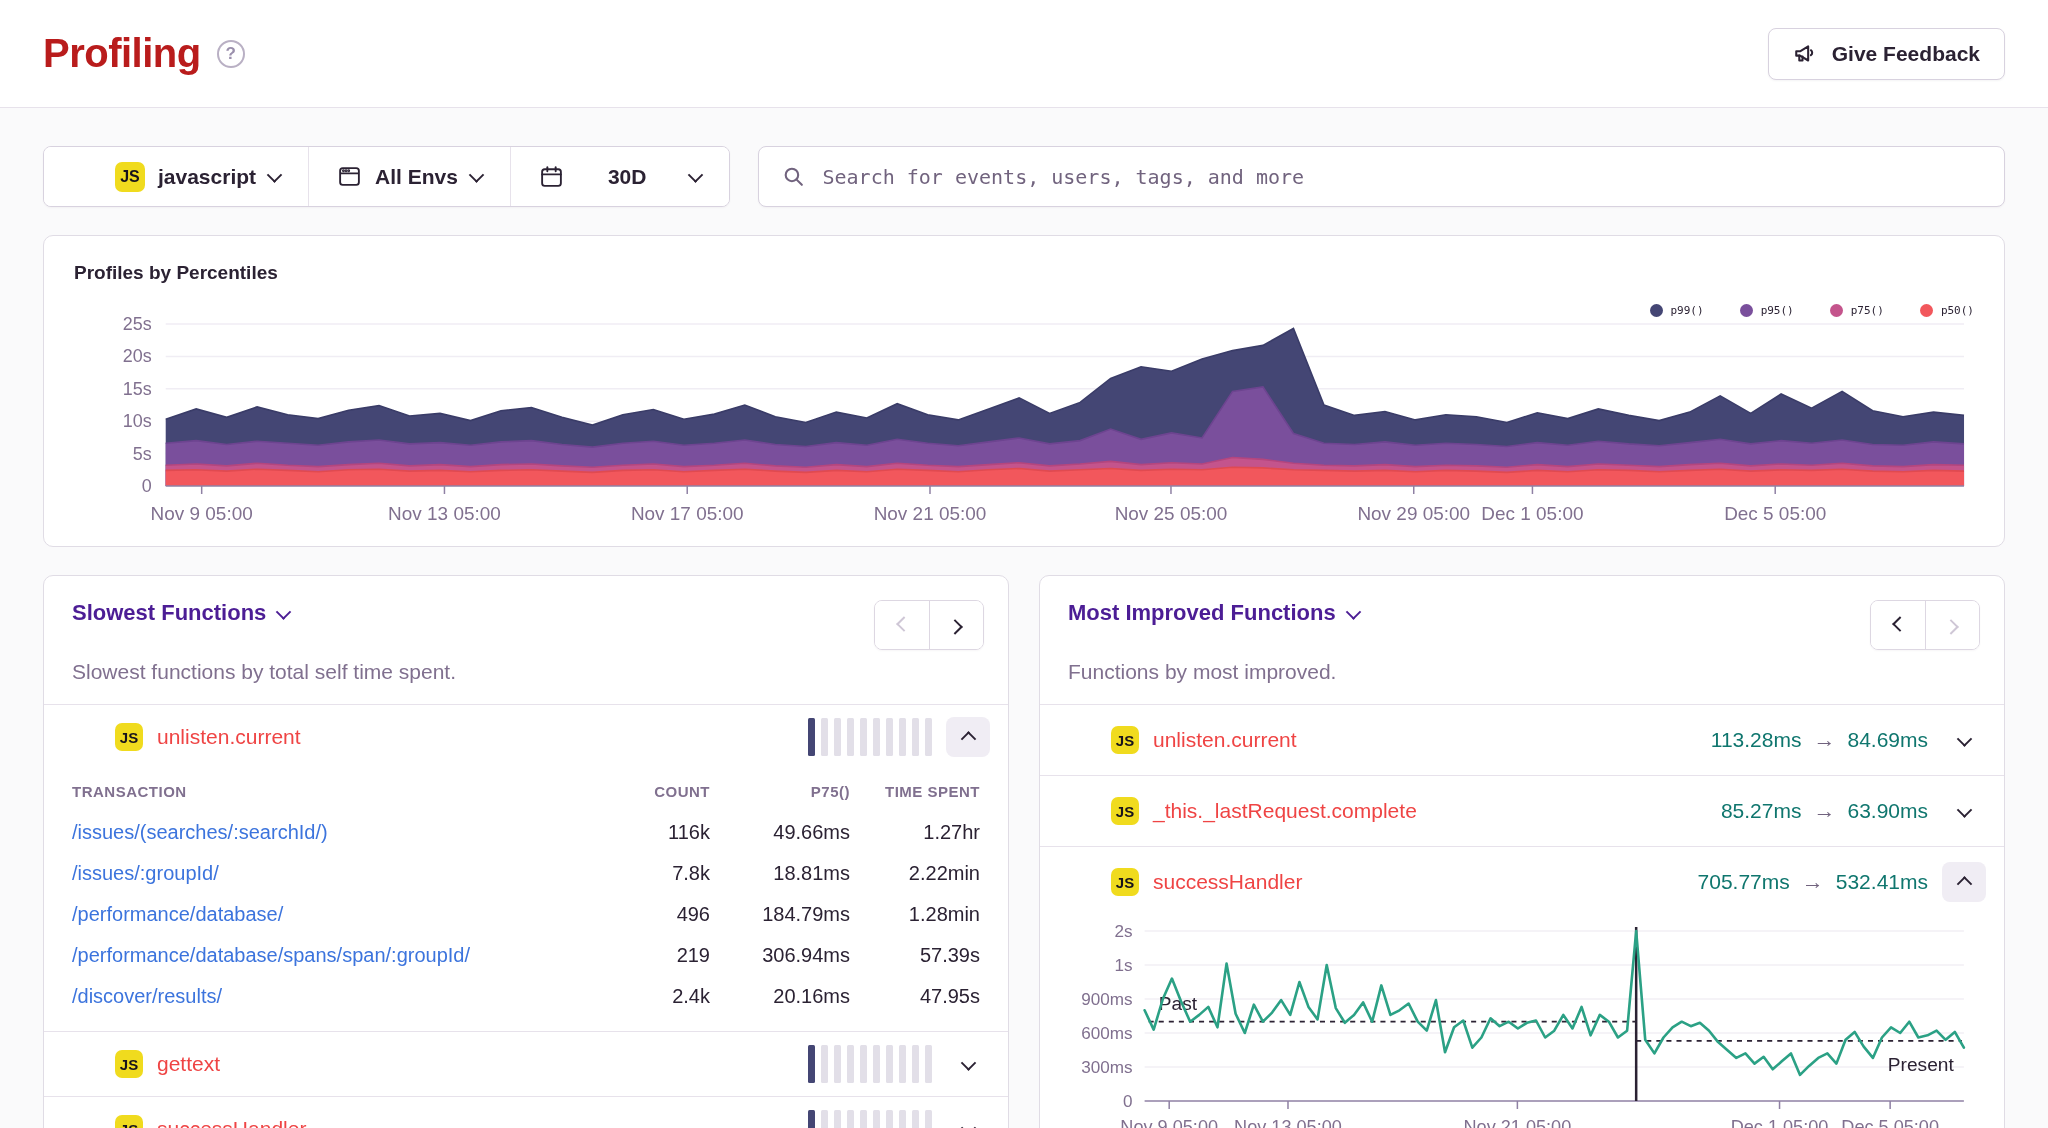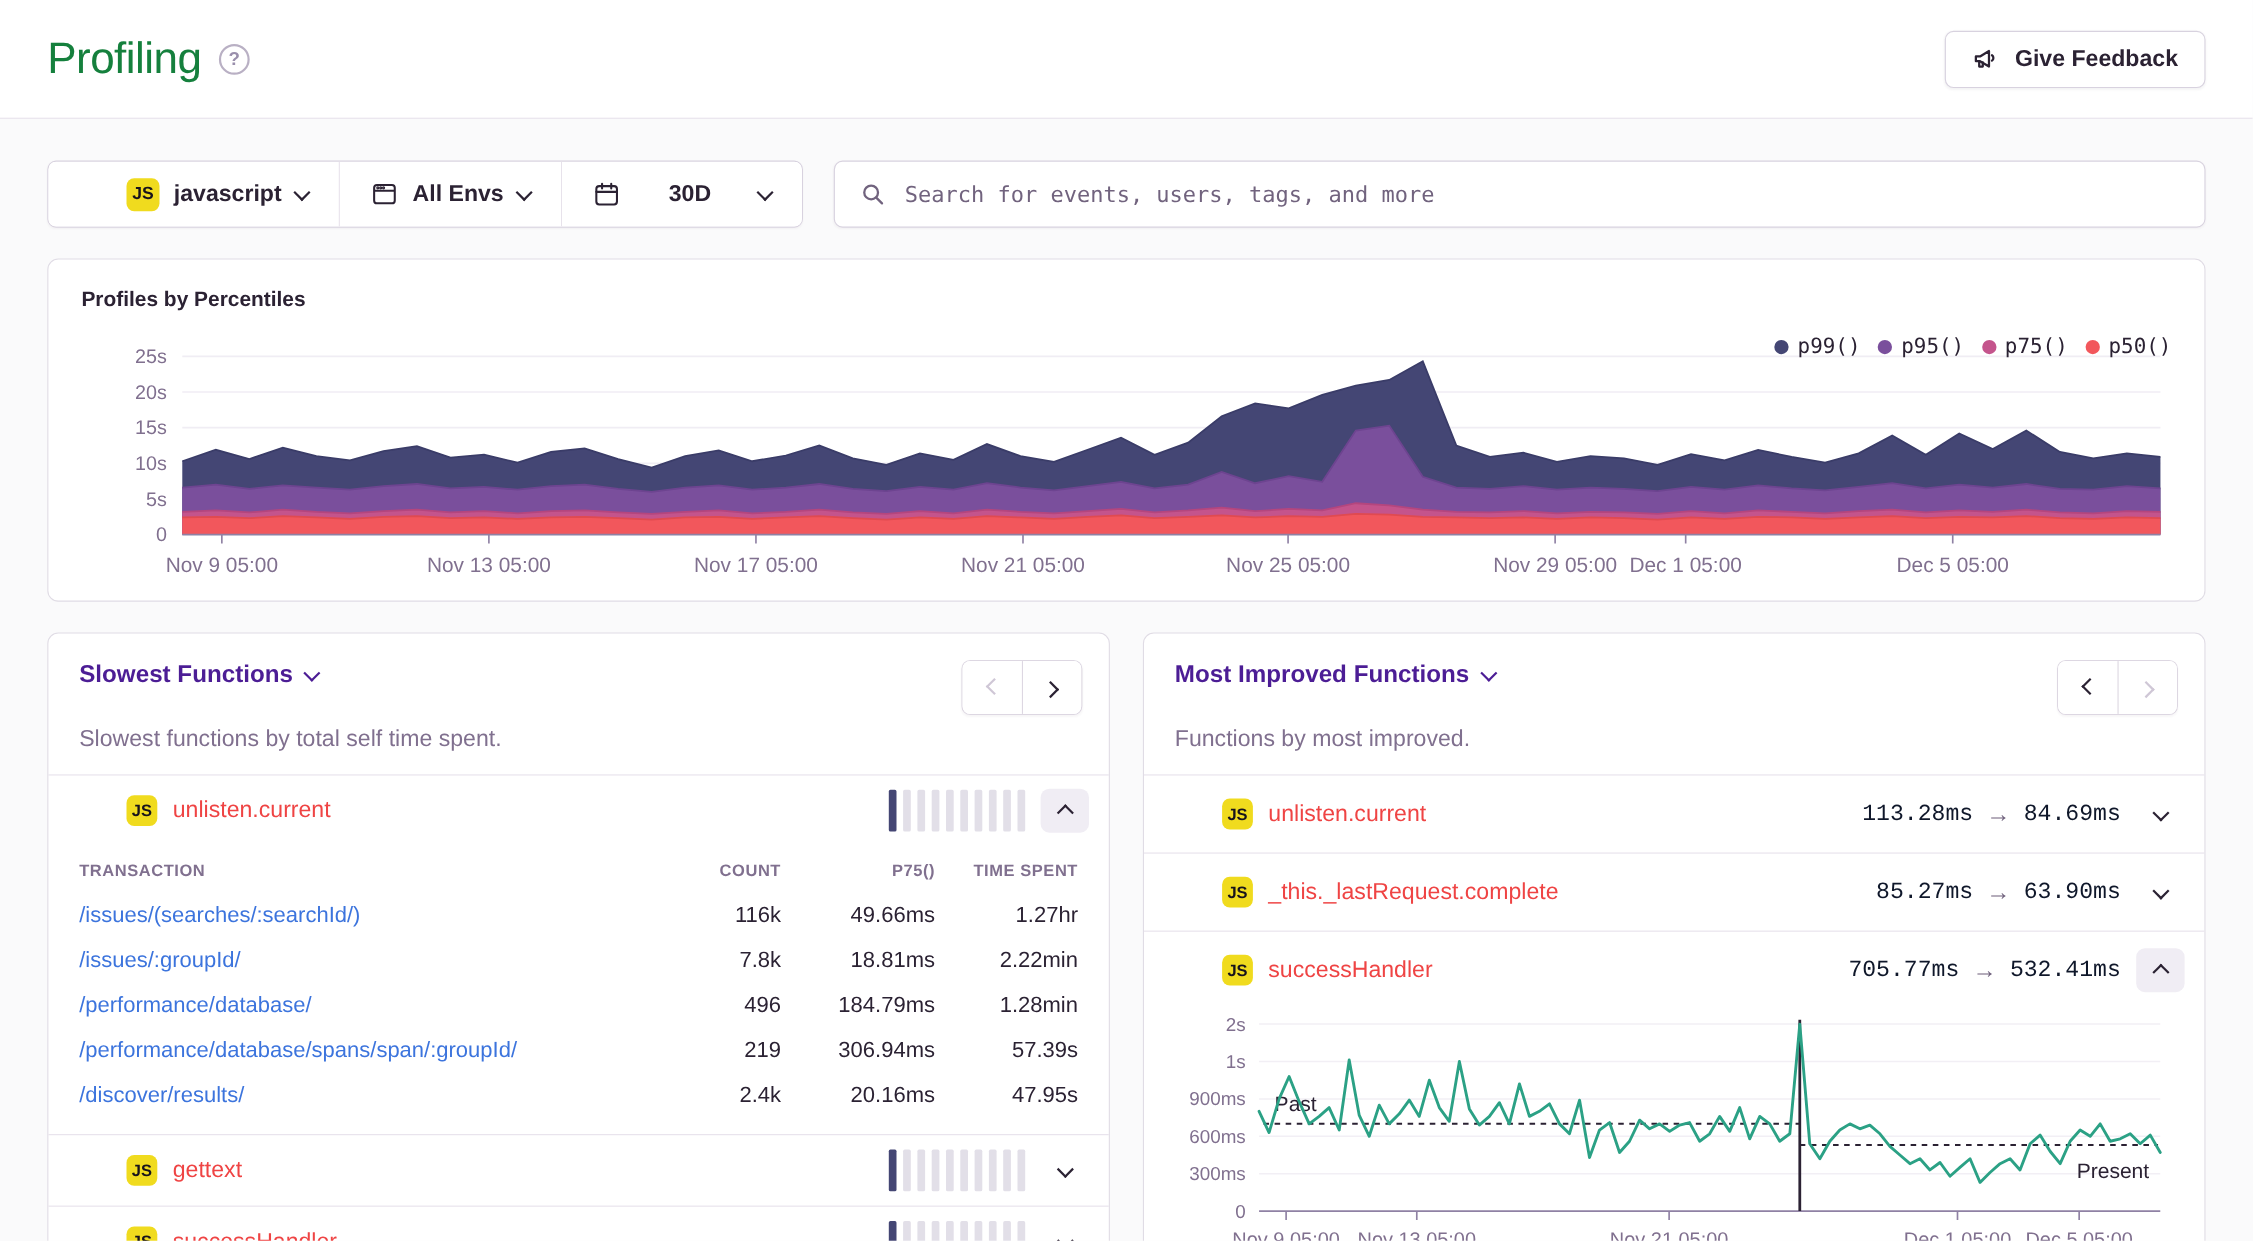--- a/index.html
+++ b/index.html
@@ -8,21 +8,21 @@
     font-family:"Liberation Sans","DejaVu Sans",sans-serif;
     background:#FAFAFB; color:#2B2233; overflow:hidden;
   }
 
   
   .page-header {
     height:108px; background:#fff; border-bottom:1px solid #E7E2EB;
     display:flex; align-items:center; justify-content:space-between; padding:0 43px;
   }
   .title-wrap { display:flex; align-items:center; gap:16px; }
-  h1 { font-size:40px; font-weight:400; letter-spacing:-0.5px; color:#15803d; }
+  h1 { font-size:40px; font-weight:700; letter-spacing:-0.5px; color:#b91c1c; }
   .help-circle {
     width:28px; height:28px; border-radius:50%; border:2px solid #B9B0C4;
     color:#9A8FAC; font-size:17px; font-weight:700;
     display:flex; align-items:center; justify-content:center; cursor:pointer;
   }
   .btn-feedback {
     height:52px; padding:0 24px; background:#fff; border:1px solid #D8D2DF; border-radius:8px;
     display:flex; align-items:center; gap:13px; font-size:21px; font-weight:600; color:#2B2233;
     box-shadow:0 1px 2px rgba(43,34,51,.05); cursor:pointer;
     font-family:inherit;
@@ -67,22 +67,22 @@
   .chv.up    { transform:rotate(-135deg) translate(-1px,-1px); }
   .chv.left  { transform:rotate(135deg) translateX(-2px); }
   .chv.right { transform:rotate(-45deg) translateX(-2px); }
   .chv.thin  { border-width:2px; width:11px; height:11px; }
 
   
   .card { background:#fff; border:1px solid #E0DCE5; border-radius:10px; }
 
   .percentiles-card { margin-top:28px; padding:26px 30px 14px; position:relative; height:312px; }
   .percentiles-card h2 { font-size:19px; font-weight:700; color:#2B2233; }
-  .legend { position:absolute; top:68px; right:30px; display:flex; gap:16px;
-            font-family:"DejaVu Sans Mono","Liberation Mono",monospace; font-size:19px; color:#2B2233; }
+  .legend { position:absolute; top:68px; right:30px; display:flex; gap:36px;
+            font-family:"DejaVu Sans Mono","Liberation Mono",monospace; font-size:11px; color:#2B2233; }
   .legend-item { display:flex; align-items:center; gap:8px; cursor:pointer; }
   .legend-dot { width:13px; height:13px; border-radius:50%; }
   #area-chart { display:block; width:100%; height:214px; margin-top:30px; }
 
   
   .panels { display:grid; grid-template-columns:1fr 1fr; gap:30px; margin:28px 0 24px; }
   .panel-head { padding:24px 24px 0 28px; display:flex; justify-content:space-between; align-items:flex-start; }
   .panel-title { font-size:22px; font-weight:700; color:#4c1d95; display:flex; align-items:center; gap:12px; cursor:pointer; }
   .panel-sub { padding:10px 28px 20px; font-size:21px; color:#80708F; }
   .nav-group { display:flex; border:1px solid #DDD7E2; border-radius:8px; overflow:hidden;
@@ -106,21 +106,21 @@
   .tx-table { padding:2px 28px 14px; }
   .tx-grid { display:grid; grid-template-columns:1fr 90px 140px 130px; align-items:center; }
   .tx-grid > div { height:41px; display:flex; align-items:center; }
   .tx-head { font-size:15px; font-weight:700; letter-spacing:.5px; color:#80708F; }
   .tx-head.num, .tx-cell.num { justify-content:flex-end; }
   .tx-cell { font-size:20px; color:#2B2233; }
   .tx-link { color:#3C74DD; text-decoration:none; font-size:20px; cursor:pointer; }
 
   .imp-row { display:flex; align-items:center; gap:14px; padding:15px 18px 15px 28px; border-top:1px solid #E7E2EB; }
   .imp-vals { margin-left:auto; display:flex; align-items:center; gap:12px; font-size:21px; }
-  .imp-before, .imp-after { color:#0f172a; cursor:pointer;font-family:Liberation Mono, monospace; }
+  .imp-before, .imp-after { color:#0f766e; cursor:pointer; }
   .imp-arrow { color:#71637E; font-size:22px; }
 
   #line-chart { display:block; width:100%; height:236px; padding:0 24px 0 24px; margin-bottom:12px; }
 </style>
 </head>
 <body>
 
 <header class="page-header">
   <div class="title-wrap">
     <h1>Profiling</h1>

